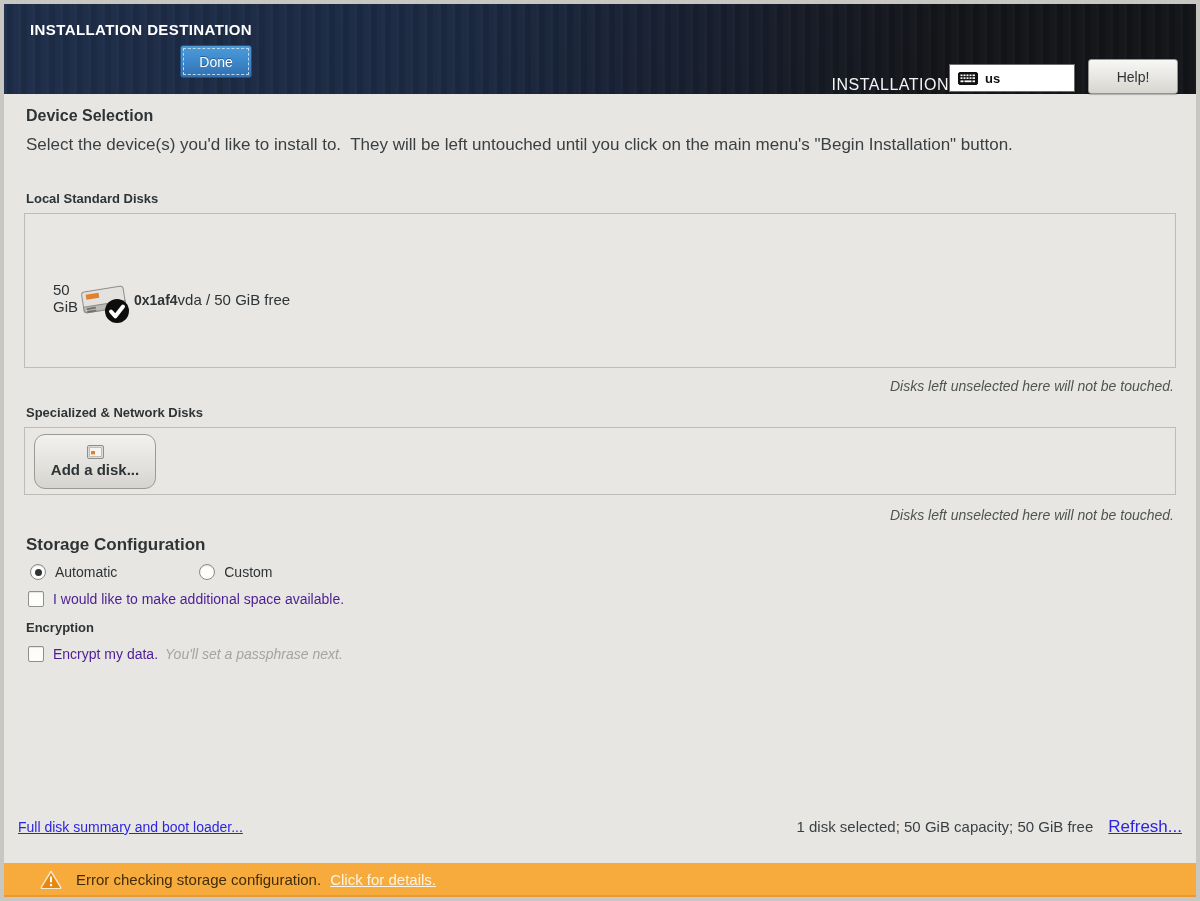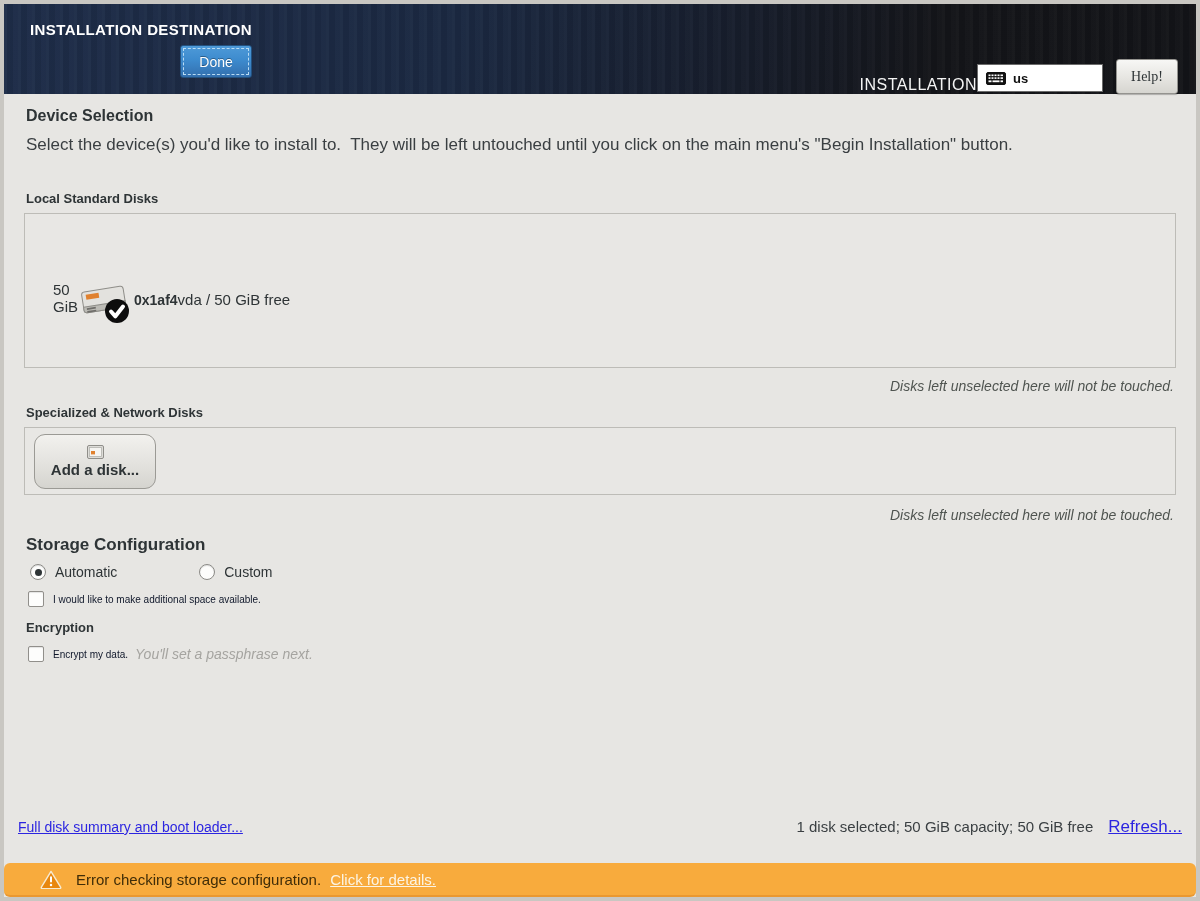--- a/index.html
+++ b/index.html
@@ -27,24 +27,24 @@
   }
   .header-right { display:flex; flex-direction:row; align-items:flex-end; }
   .product-title { margin-top:16px; color:#f4f4f4; font-size:16px; letter-spacing:0.5px; }
   .header-right-row { display:flex; align-items:flex-end; margin-top:6px; }
   .kbd-box {
     width:126px; height:28px; background:#ffffff; border:1px solid #6b6b6b;
     display:flex; align-items:center; padding-left:8px; cursor:pointer; margin-bottom:2px;
   }
   .kbd-box .kbd-label { margin-left:7px; font-size:13px; font-weight:bold; color:#111; }
   .help-btn {
-    margin-left:13px; width:62px; height:35px;
+    margin-left:13px; width:90px; height:35px;
     background:linear-gradient(180deg,#f7f7f5 0%,#e6e5e1 55%,#d6d5d0 100%);
     border:1px solid #94938f; border-radius:3px;
-    color:#2e3436; font-size:14px; font-family:Liberation Serif, serif; cursor:pointer;
+    color:#2e3436; font-size:14px; font-family:Liberation Sans, sans-serif; cursor:pointer;
     box-shadow:0 1px 1px rgba(0,0,0,0.25);
   }
 
   
   .content { flex:1 1 auto; padding:0 20px; position:relative; }
   .h-device { margin:13px 0 0 2px; font-size:16px; font-weight:600; color:#2e3436; }
   .subtitle { margin:10px 0 0 2px; font-size:17px; color:#3a3f42; white-space:pre-wrap; }
   .section-label { margin:36px 0 0 2px; font-size:13px; font-weight:bold; color:#2e3436; }
   .section-label.spec { margin-top:11px; }
 
@@ -73,37 +73,37 @@
 
   .radio-row { margin:9px 0 0 6px; display:flex; align-items:center; }
   .radio-item { display:flex; align-items:center; cursor:pointer; }
   .radio-item + .radio-item { margin-left:82px; }
   .radio-circle { width:16px; height:16px; border-radius:50%; border:1px solid #8b8a86; background:#fdfdfc; display:flex; align-items:center; justify-content:center; box-shadow:inset 0 1px 1px rgba(0,0,0,0.12); }
   .radio-dot { width:7px; height:7px; border-radius:50%; background:#2e3436; }
   .radio-label { margin-left:9px; font-size:14px; color:#2e3436; }
 
   .check-row { margin:11px 0 0 4px; display:flex; align-items:center; cursor:pointer; }
   .checkbox { width:16px; height:16px; border:1px solid #918f8b; border-radius:2px; background:#fdfdfc; box-shadow:inset 0 1px 1px rgba(0,0,0,0.10); flex:0 0 16px; }
-  .check-label { margin-left:9px; font-size:10px; color:#0f172a; }
+  .check-label { margin-left:9px; font-size:14px; color:#4c1d95; }
   .check-hint { margin-left:7px; font-size:14px; font-style:italic; color:#a5a4a0; }
   .enc-label { margin:13px 0 0 2px; font-size:13px; font-weight:bold; color:#2e3436; }
 
   
   .footer-row { position:absolute; left:14px; right:14px; bottom:60px; display:flex; justify-content:space-between; align-items:baseline; }
   a.link { color:#2c25e0; text-decoration:underline; font-size:14px; cursor:pointer; }
   .status-group { display:flex; align-items:baseline; }
   .status-text { font-size:15px; color:#3a3f42; }
   .status-group a.link { margin-left:15px; font-size:17px; }
 
   .warning-bar {
     position:absolute; left:0; right:0; bottom:0; height:34px;
     background:#f8ab3d; border-bottom:2px solid #e9973０;
     display:flex; align-items:center; padding-left:36px; cursor:pointer;
   }
-  .warning-bar { border-bottom:2px solid #ea9830;border-radius:6px; }
+  .warning-bar { border-bottom:2px solid #ea9830; }
   .warn-msg { margin-left:14px; font-size:15px; color:#402d08; }
   .warn-link { margin-left:9px; font-size:15px; color:#fcf4e4; text-decoration:underline; cursor:pointer; }
 </style>
 </head>
 <body>
 
 <div class="frame">
 
   <div class="header">
     <div class="header-left">

